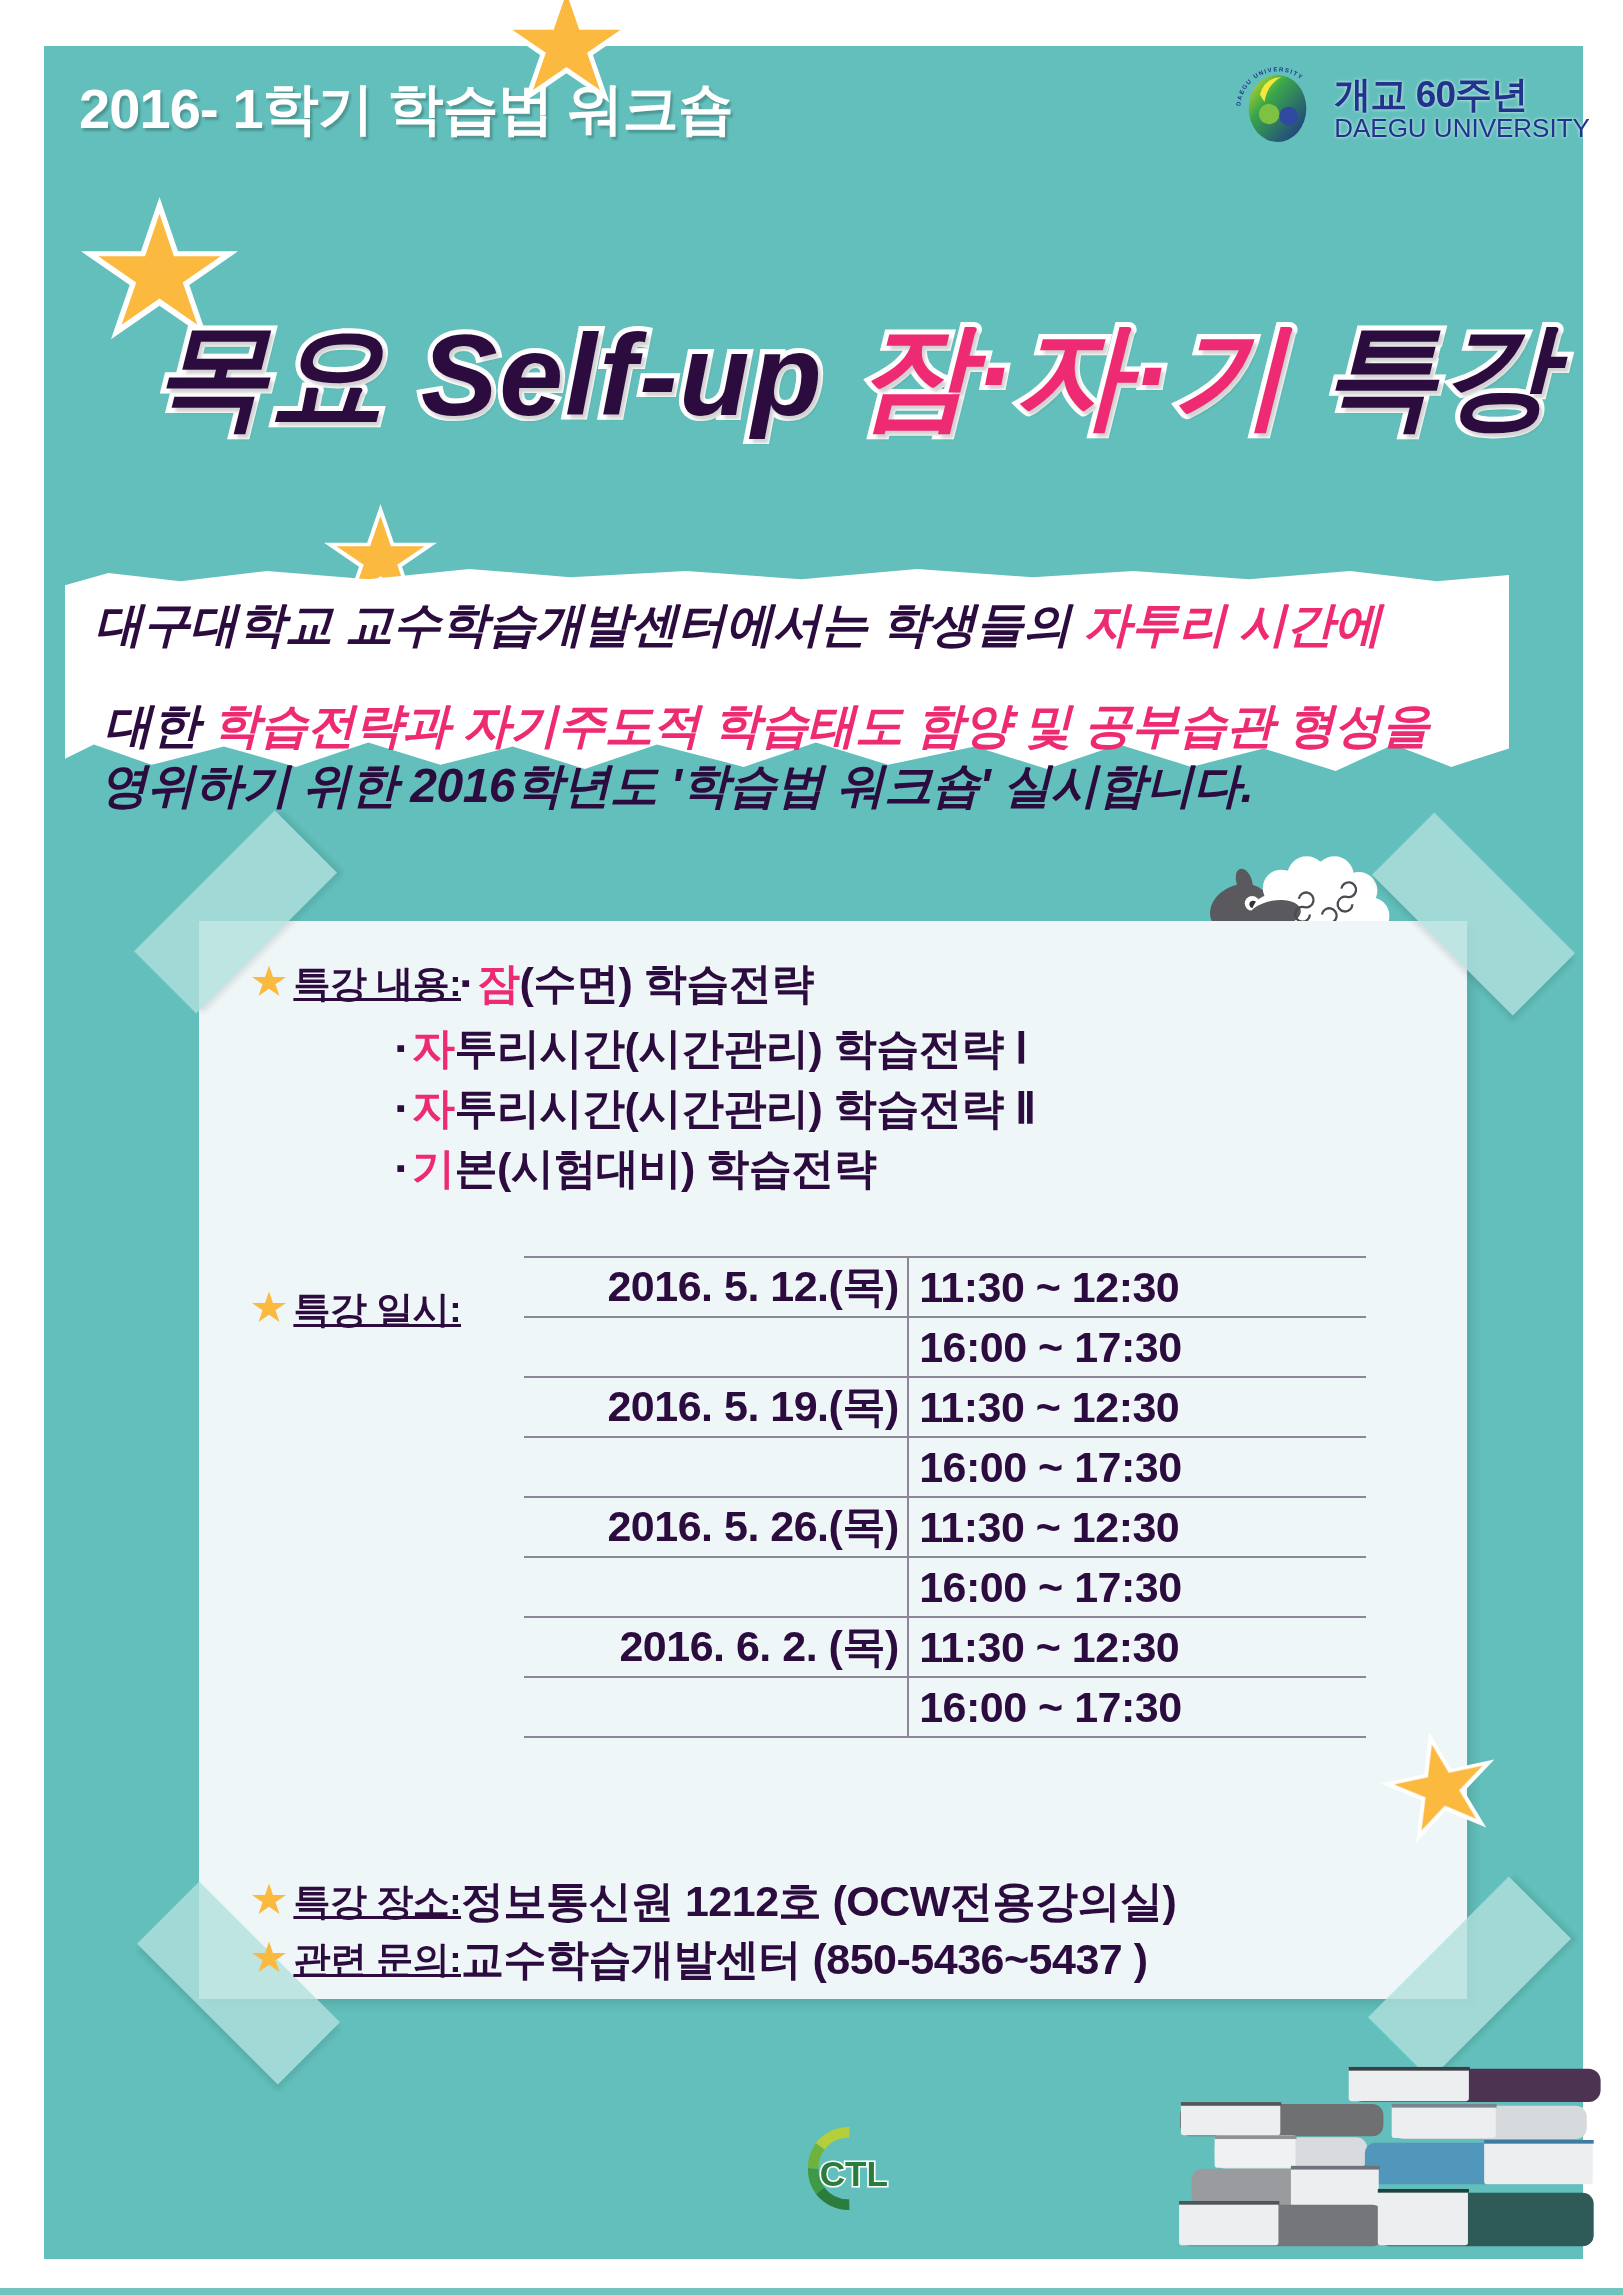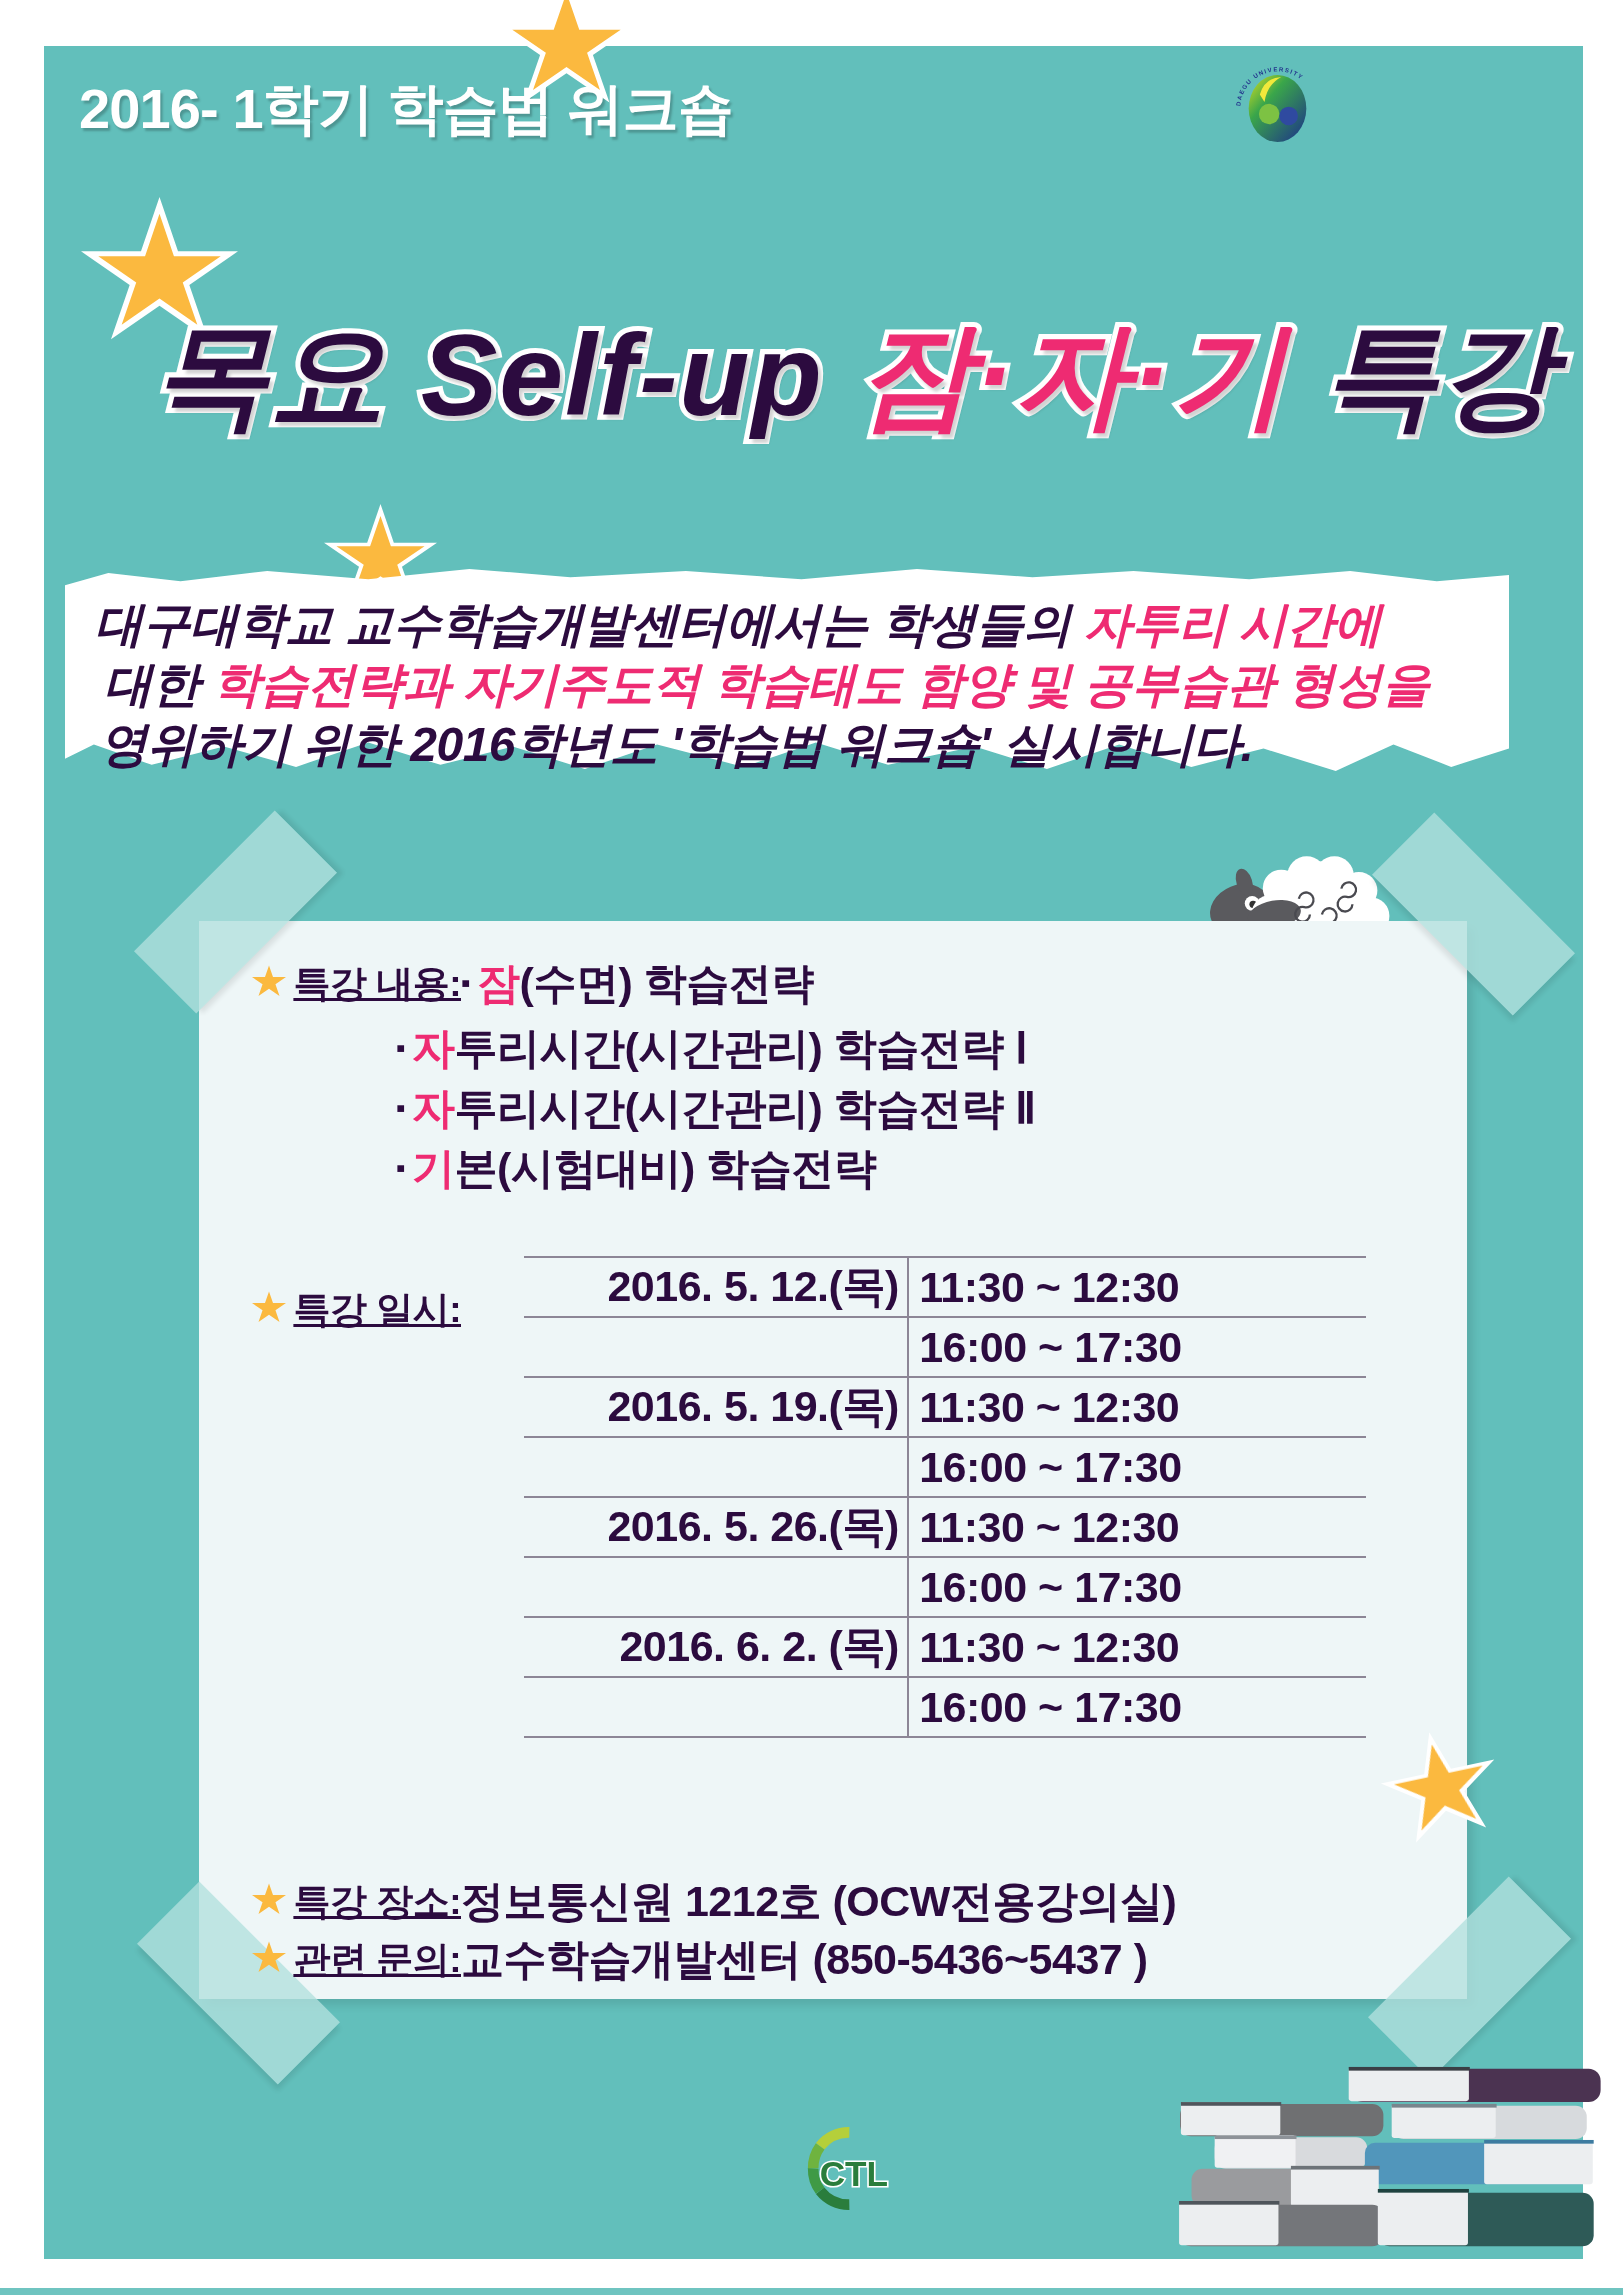--- a/index.html
+++ b/index.html
@@ -130,21 +130,21 @@
     font-size: 48px;
     font-weight: bold;
     font-style: italic;
     line-height: 60px;
     letter-spacing: -0.5px;
     white-space: nowrap;
   }
   .desc-dark { color: #2c0b3f; }
   .desc-pink { color: #ee2b72; }
   .desc-line { display: block; }
-  .desc-line.l2 { padding-left: 9.3px; }
+  .desc-line.l2 { padding-left: 9.3px; margin-top: 41px; }
   .desc-line.l3 { padding-left: 4.6px; }
 
   
   .sheep { position: absolute; left: 1175px; top: 844px; width: 268px; height: 153px; }
 
   
   .card {
     position: absolute;
     left: 199px; top: 921px;
     width: 1268px; height: 1078px;
@@ -277,20 +277,24 @@
         <path d="M62,70 Q72,34 108,32 Q78,48 72,86 Z" fill="#f2e93b"></path>
         <circle cx="82" cy="112" r="22" fill="#7dc243"></circle>
         <circle cx="124" cy="116" r="20" fill="#2f4aa0"></circle>
         <text font-size="13" font-weight="bold" fill="#22338c" letter-spacing="3">
           <textPath href="#ringtop" startOffset="26%">DAEGU UNIVERSITY</textPath>
         </text>
         <text font-size="13" font-weight="bold" fill="#22338c" letter-spacing="3">
           <textPath href="#ringbot" startOffset="23%">60th ANNIVERSARY</textPath>
         </text>
       </svg>
+    </div>
+    <div class="anniv-text">
+      <div class="anniv-kr">개교 60주년</div>
+      <div class="anniv-en">DAEGU UNIVERSITY</div>
     </div>
   </div>
 
   <div class="star-outline" id="star-top">
     <div class="star-in"></div>
   </div>
   <div class="star-outline" id="star-left">
     <div class="star-in"></div>
   </div>
   <div class="star-outline" id="star-mid">

